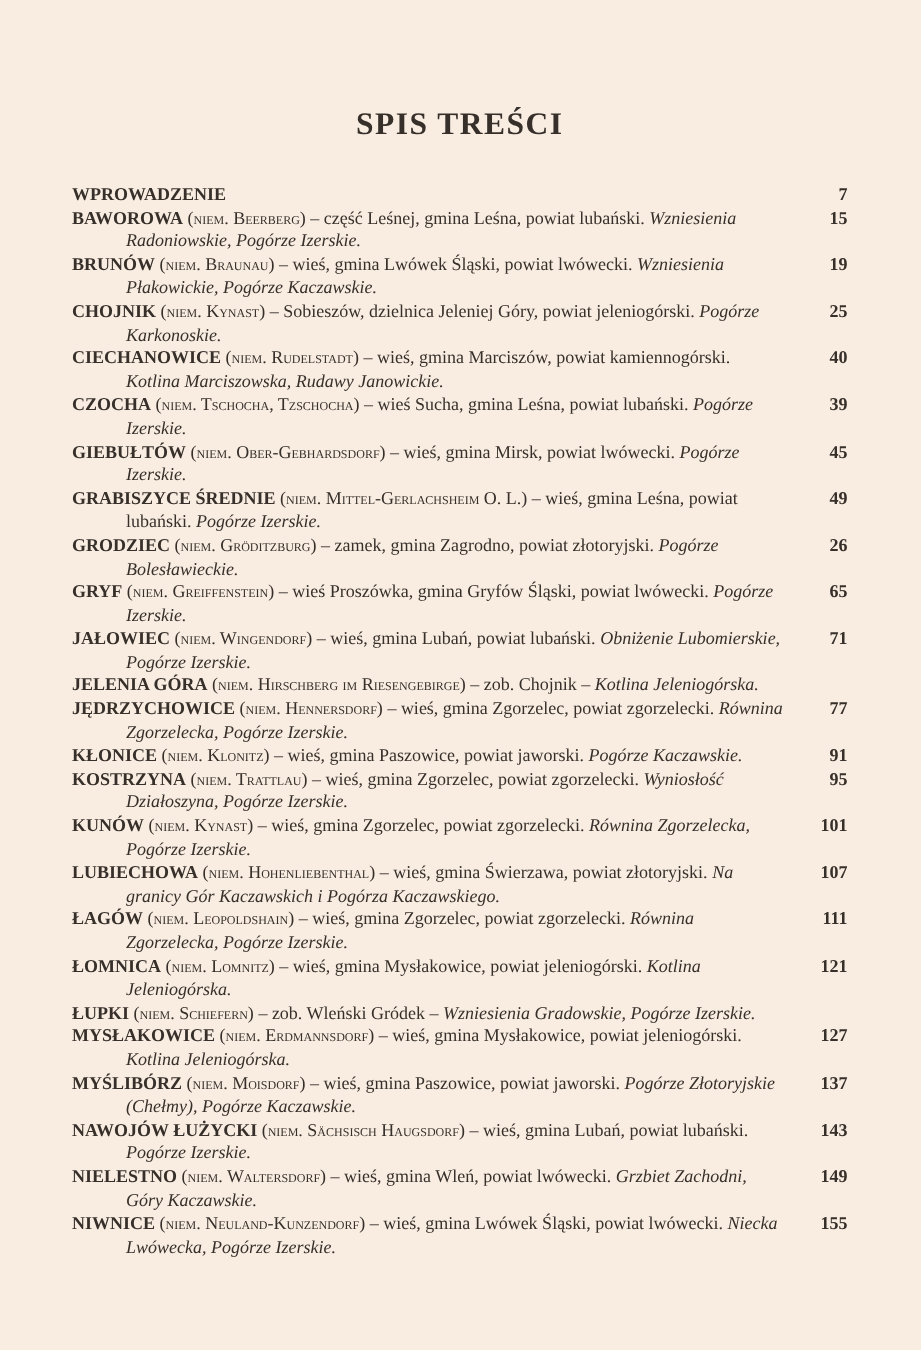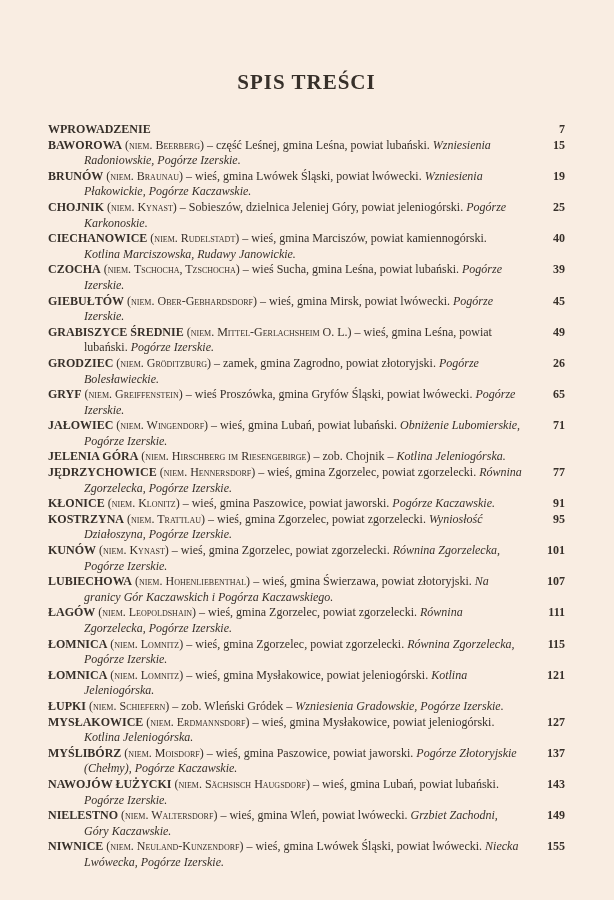--- a/index.html
+++ b/index.html
@@ -141,24 +141,20 @@
   <div class="entry">
     <p class="entry-text"><span class="name">LUBIECHOWA</span> <span class="sc">(niem. Hohenliebenthal)</span> <span class="desc">– wieś, gmina Świerzawa, powiat złotoryjski.</span> <span class="region">Na granicy Gór Kaczawskich i Pogórza Kaczawskiego.</span></p>
     <span class="pagenum">107</span>
   </div>
 
   <div class="entry">
     <p class="entry-text"><span class="name">ŁAGÓW</span> <span class="sc">(niem. Leopoldshain)</span> <span class="desc">– wieś, gmina Zgorzelec, powiat zgorzelecki.</span> <span class="region">Równina Zgorzelecka, Pogórze Izerskie.</span></p>
     <span class="pagenum">111</span>
   </div>
 
-  <div class="entry">
-    <p class="entry-text"><span class="name">ŁOMNICA</span> <span class="sc">(niem. Lomnitz)</span> <span class="desc">– wieś, gmina Zgorzelec, powiat zgorzelecki.</span> <span class="region">Równina Zgorzelecka, Pogórze Izerskie.</span></p>
-    <span class="pagenum">115</span>
-  </div>
 
   <div class="entry">
     <p class="entry-text"><span class="name">ŁOMNICA</span> <span class="sc">(niem. Lomnitz)</span> <span class="desc">– wieś, gmina Mysłakowice, powiat jeleniogórski.</span> <span class="region">Kotlina Jeleniogórska.</span></p>
     <span class="pagenum">121</span>
   </div>
 
   <div class="entry">
     <p class="entry-text"><span class="name">ŁUPKI</span> <span class="sc">(niem. Schiefern)</span> <span class="desc">– zob. Wleński Gródek –</span> <span class="region">Wzniesienia Gradowskie, Pogórze Izerskie.</span></p>
     <span class="pagenum"></span>
   </div>

